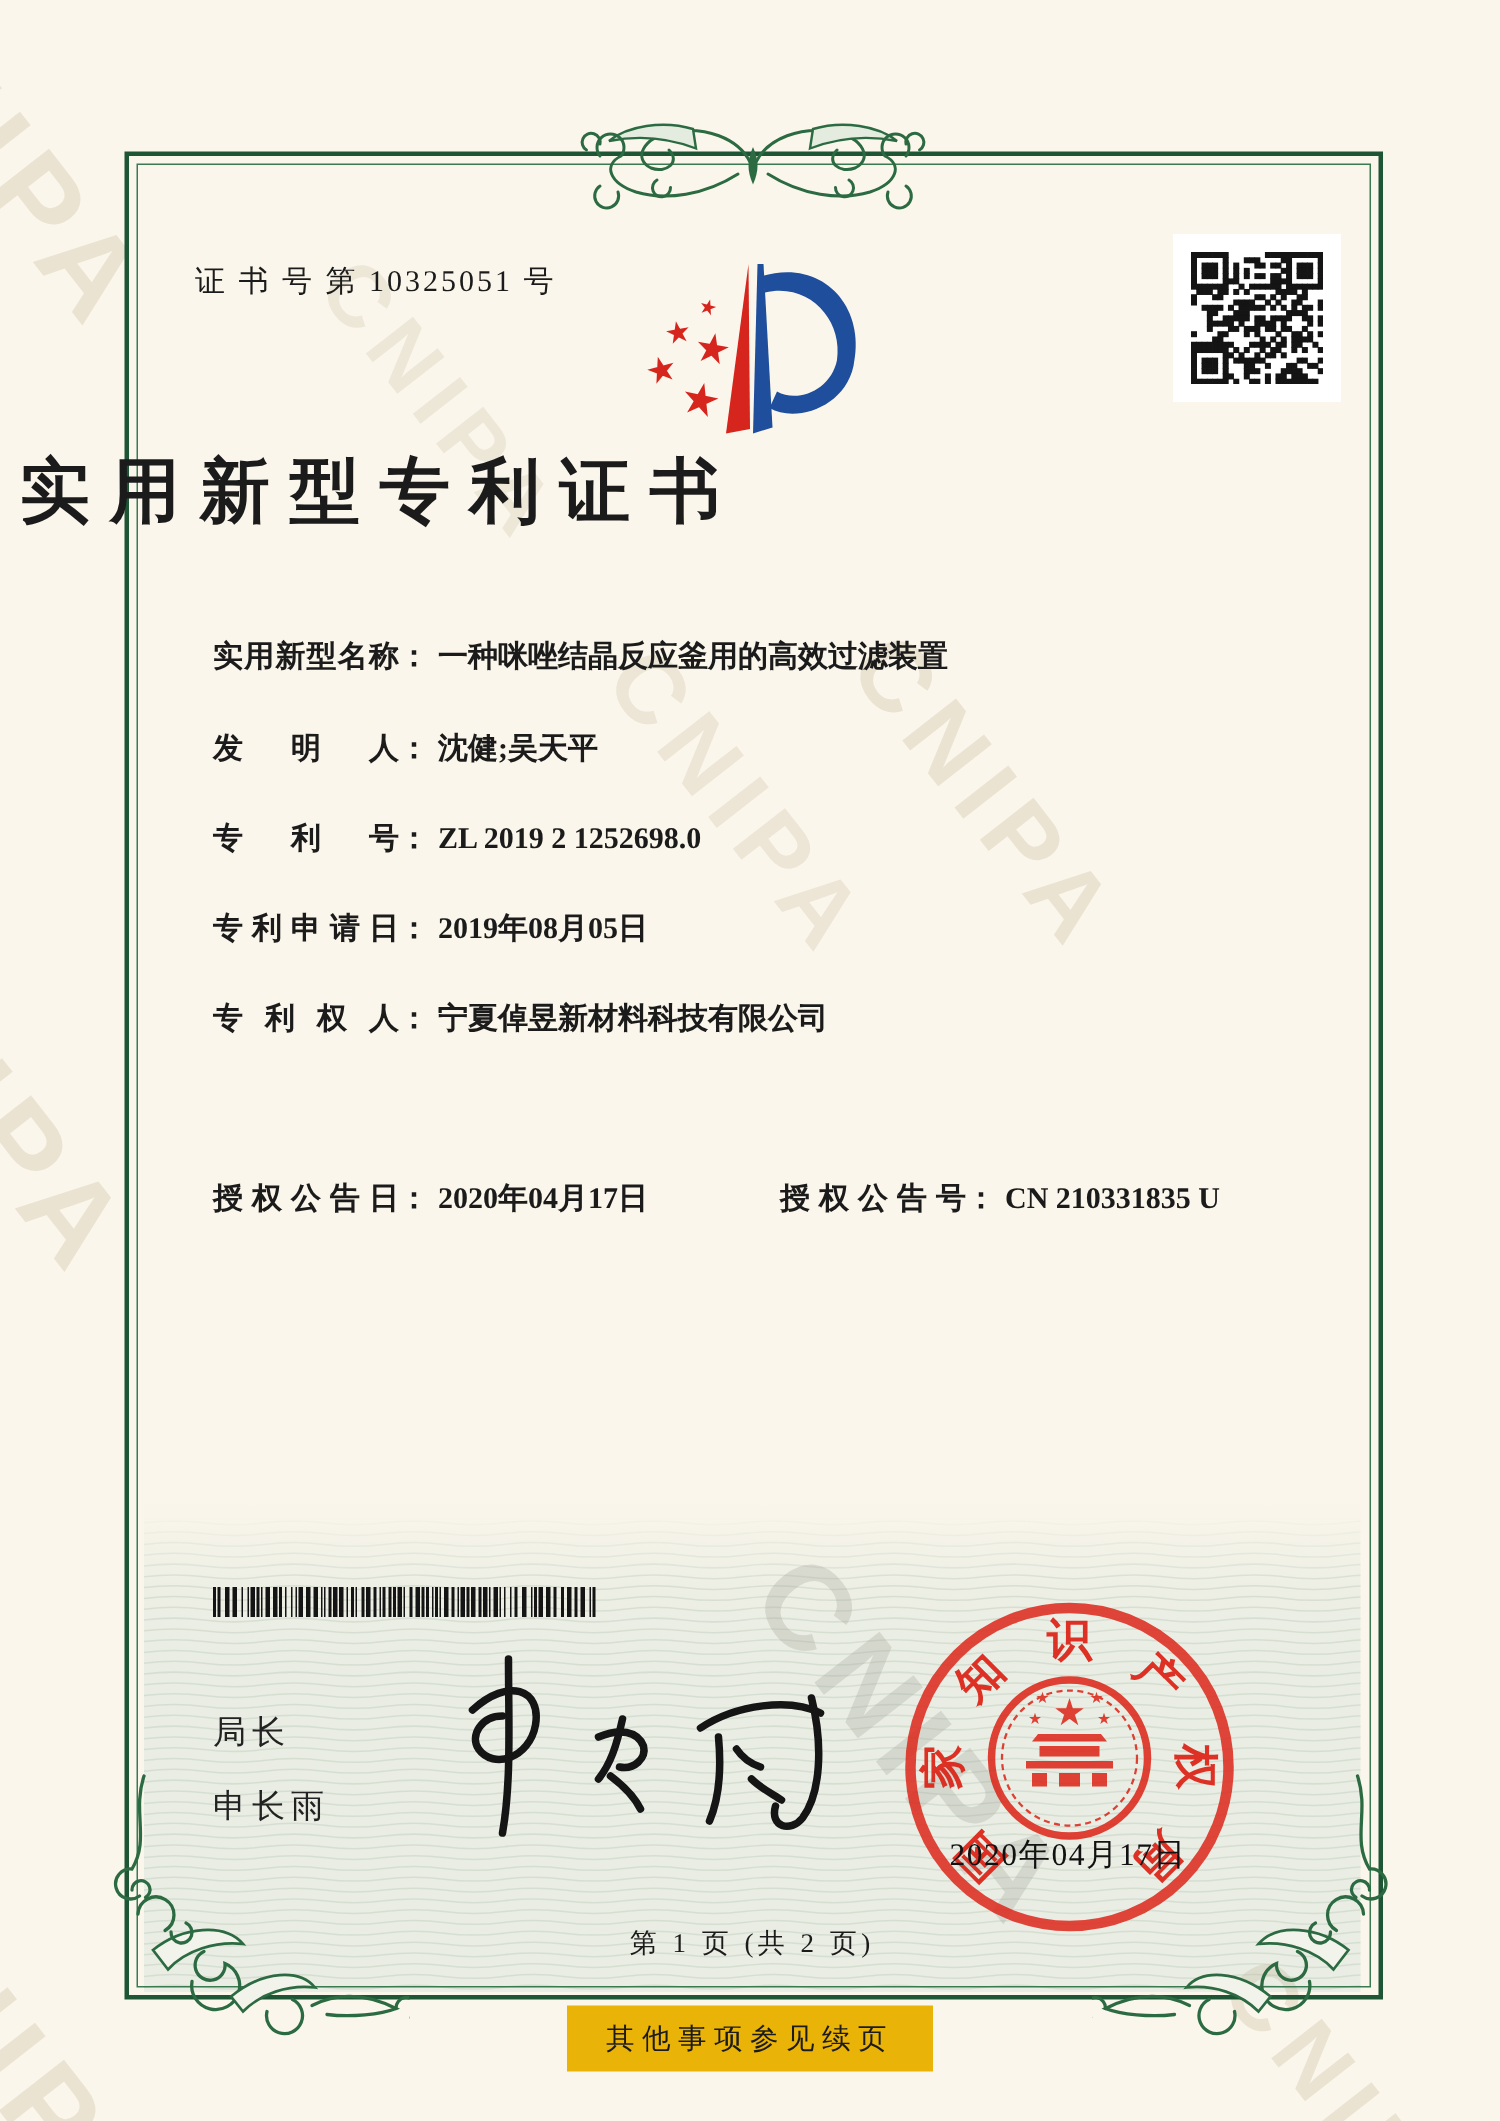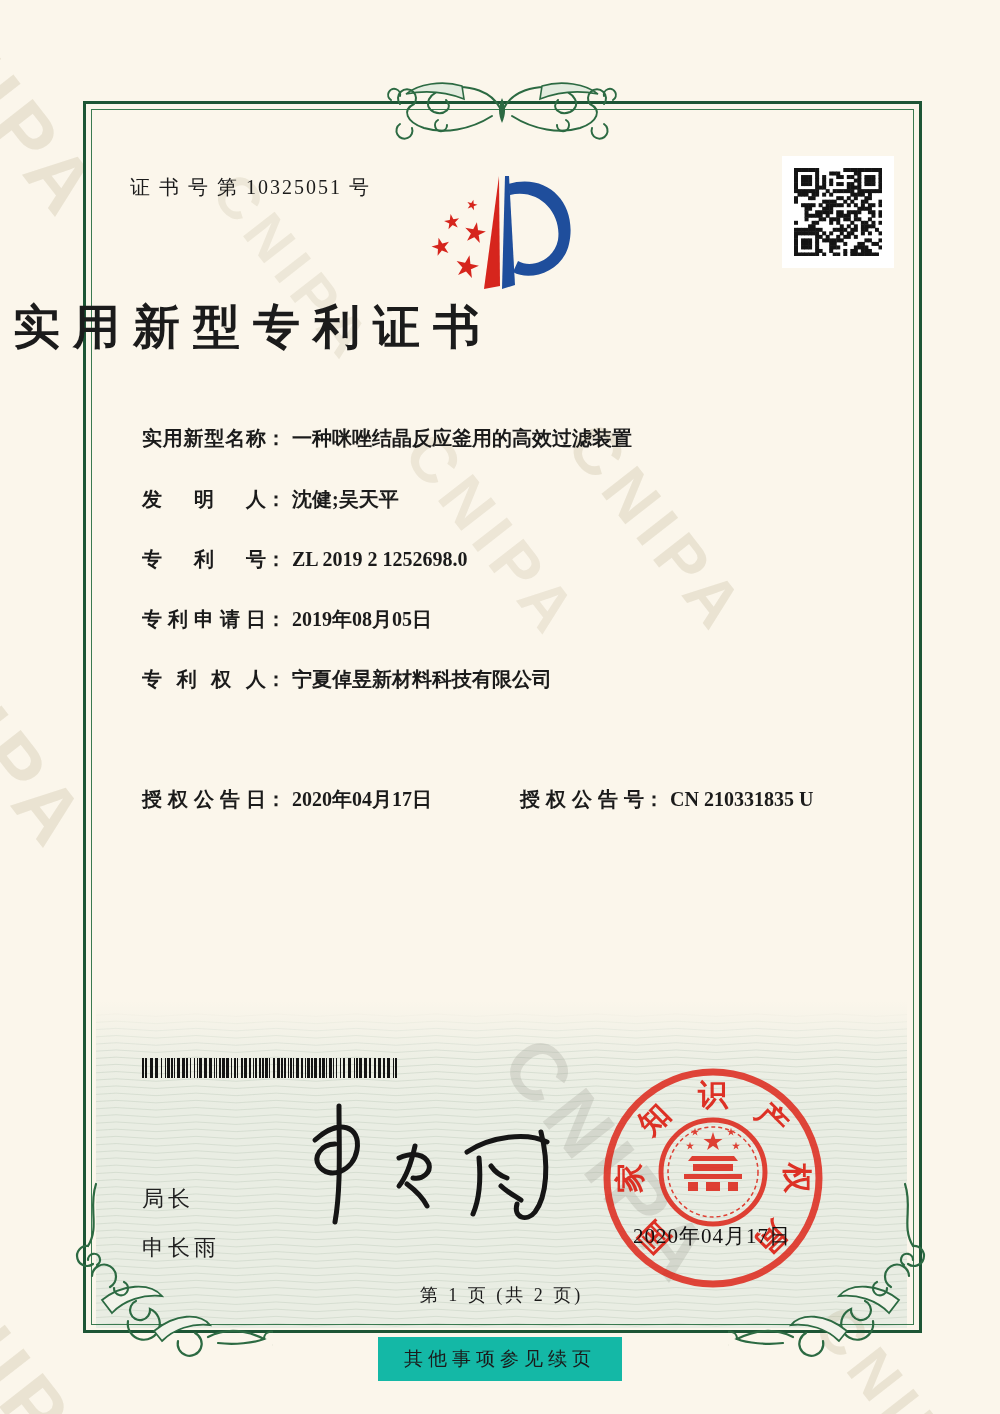--- a/index.html
+++ b/index.html
@@ -32,28 +32,28 @@
   .val-wrap{display:inline-block;width:614px;white-space:normal;line-height:31px;vertical-align:top;}
   
   .body-text{position:absolute;left:131px;top:817px;width:741px;font-size:20px;line-height:29px;
              text-align:justify;z-index:5;}
   .body-text p{margin:0;text-indent:2em;}
   
   .barcode{position:absolute;left:142px;top:1058px;z-index:6;}
   .officer{position:absolute;left:142px;top:1140px;z-index:6;
            font-family:"Liberation Sans","DejaVu Sans",sans-serif;font-size:22px;color:#222;}
   .officer .name{margin-top:19px;letter-spacing:4px;}
-  .officer .otitle{letter-spacing:4px;margin-top:44px;}
+  .officer .otitle{letter-spacing:4px;}
   .signature{position:absolute;left:295px;top:1088px;z-index:6;}
   .seal{position:absolute;left:598px;top:1060px;z-index:6;opacity:.93;}
   .seal-date{position:absolute;left:592px;top:1222px;width:240px;text-align:center;font-size:21px;
              letter-spacing:1px;color:#111;z-index:7;}
   .page-info{position:absolute;left:85px;width:833px;top:1283px;text-align:center;font-size:18px;
              letter-spacing:3px;z-index:6;}
-  .note{position:absolute;left:50%;transform:translateX(-50%);top:1337px;background:#14b8a6;
+  .note{position:absolute;left:50%;transform:translateX(-50%);top:1337px;background:#eab308;
         padding:9px 26px;font-size:19px;letter-spacing:5px;white-space:nowrap;z-index:6;}
 </style>
 </head>
 <body>
 
 <div class="page">
 
   <div class="wm" style="left:-58px;top:-46px;font-size:80px">CNIPA</div>
   <div class="wm" style="left:252px;top:160px;font-size:58px;color:rgba(187,174,141,.20)">CNIPA</div>
   <div class="wm" style="left:448px;top:418px;font-size:64px;color:rgba(187,174,141,.22)">CNIPA</div>

